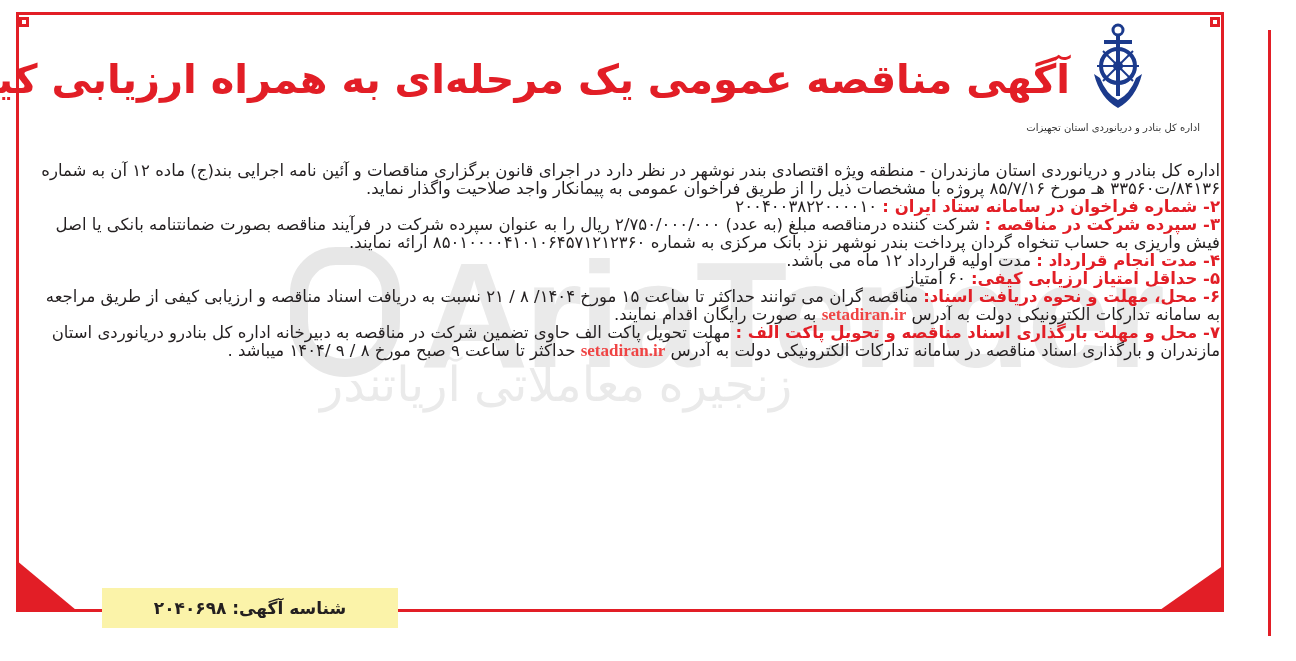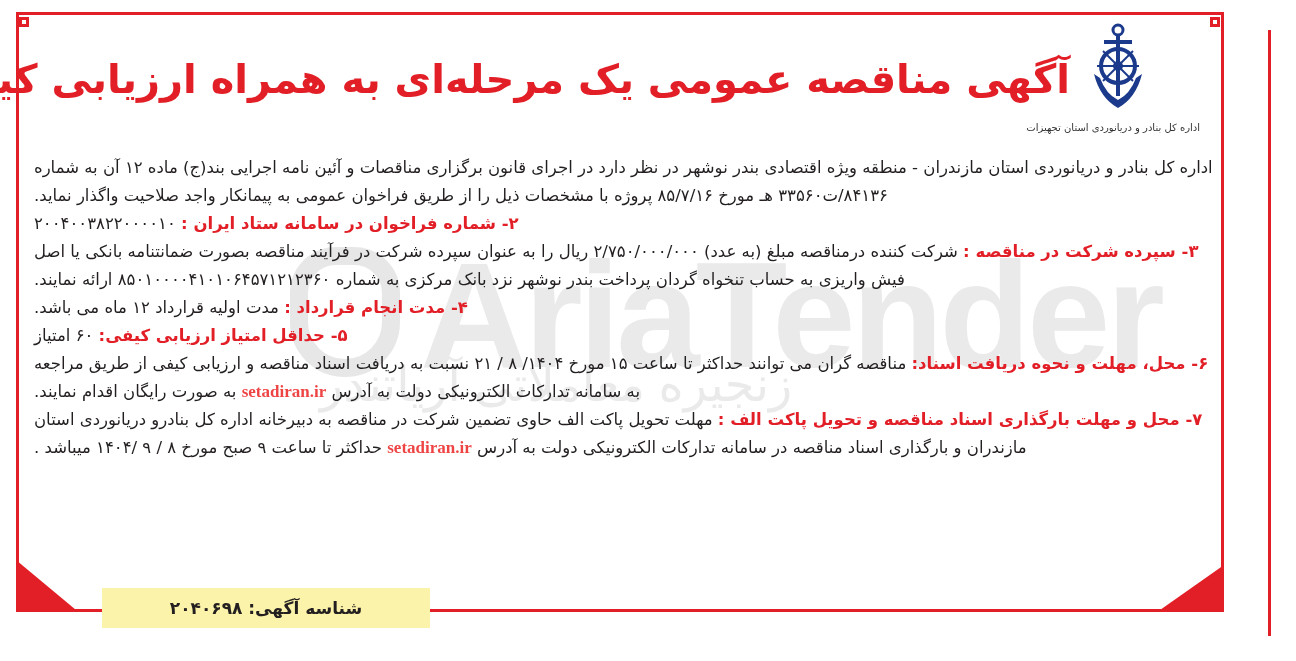--- a/index.html
+++ b/index.html
@@ -40,28 +40,28 @@
   .logo-caption {
     position:absolute; left:1040px; top:122px; width:160px; font-size:10px; direction:rtl; text-align:center;
     white-space:nowrap; color:#333;
   }
   .title {
     position:absolute; left:30px; top:52px; width:1040px; direction:rtl; text-align:right;
     color:#e21e26; font-weight:bold; font-size:40px; line-height:54px; white-space:nowrap;
     font-family:"DejaVu Sans", sans-serif; letter-spacing:-1px;
   }
   .content {
-    position:absolute; left:34px; top:154px; width:1186px; direction:rtl; text-align:left;
-    font-size:16.5px; line-height:28px; z-index:1; font-family:"DejaVu Sans", sans-serif;
+    position:absolute; left:34px; top:162px; width:1186px; direction:rtl; text-align:right;
+    font-size:16.5px; line-height:18px; z-index:1; font-family:"DejaVu Sans", sans-serif;
   }
   .content p { margin:0; }
   .lbl { color:#e21e26; font-weight:bold; }
   .url { color:#ef4444; font-weight:bold; font-family:Liberation Serif, serif; font-size:17px; }
   .ad-id {
-    position:absolute; left:102px; top:588px; width:328px; height:40px; background:#fbf3a9;
+    position:absolute; left:102px; top:588px; width:296px; height:40px; background:#fbf3a9;
     direction:rtl; text-align:center; font-weight:bold; font-size:17px; line-height:40px; z-index:2;
   }
   .outer-right { position:absolute; left:1268px; top:30px; width:3px; height:606px; background:#e21e26; }
 </style>
 </head>
 <body>
 
 <div class="frame"></div>
 <div class="corner tl"></div>
 <div class="corner tr"></div>

